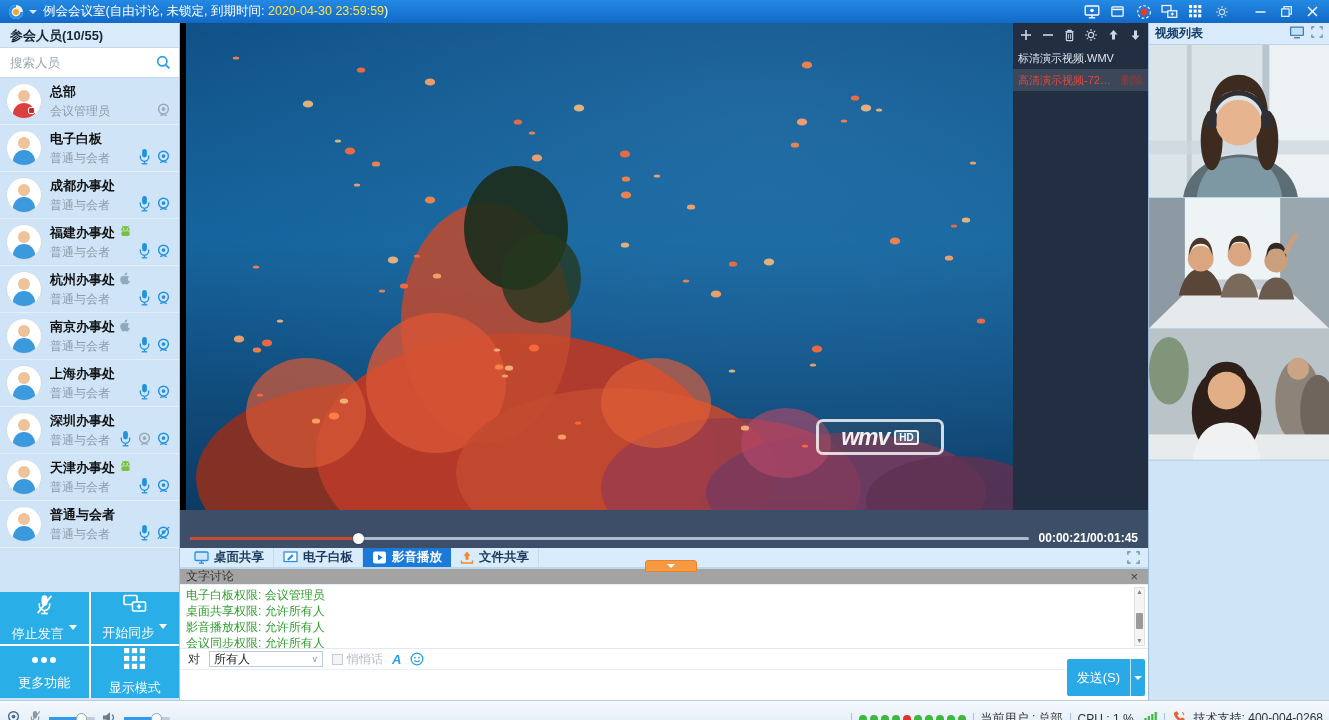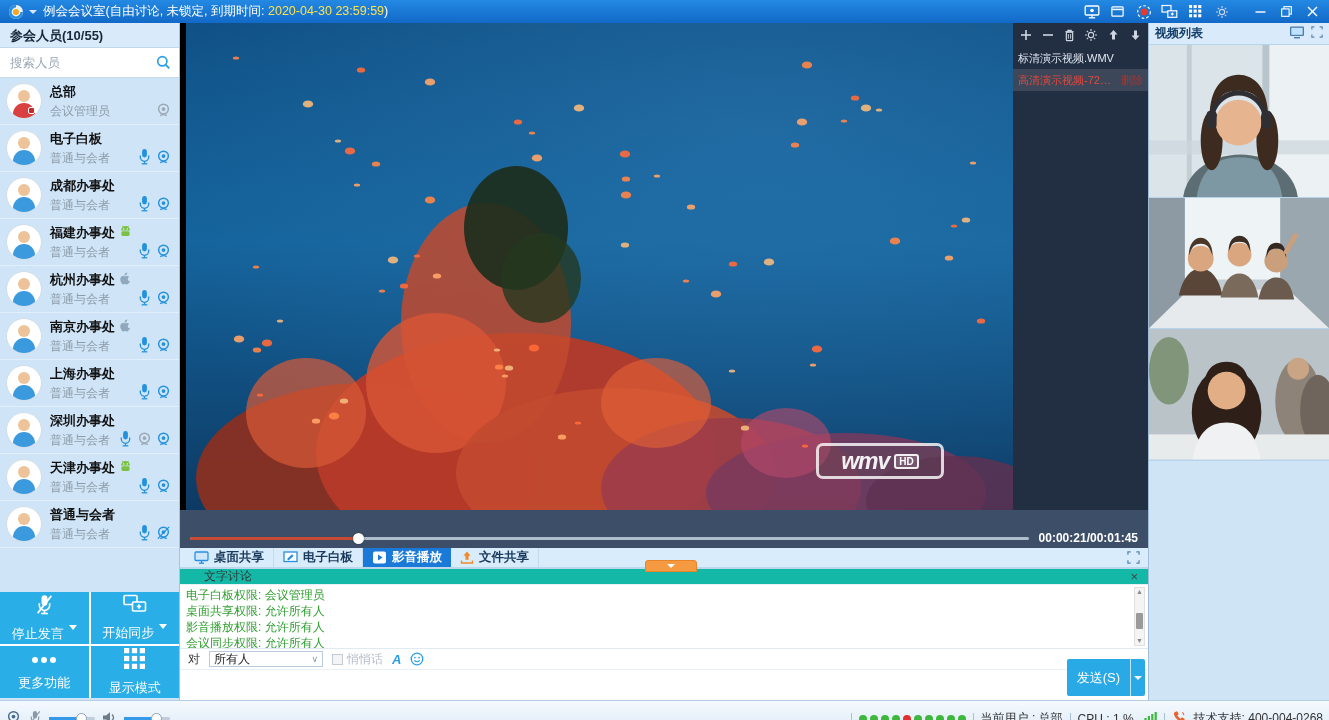--- a/index.html
+++ b/index.html
@@ -53,21 +53,21 @@
     justify-content:center; gap:7px; font-size:13px; cursor:default; }
   .sb-btn .lbl-row { display:flex; align-items:flex-start; gap:5px; }
   .sb-btn .caret { width:0; height:0; border-left:4px solid transparent; border-right:4px solid transparent;
     border-top:5px solid #fff; }
 
   
   .main { position:absolute; left:180px; top:23px; width:968px; height:677px; background:#eaf3fb; }
   .video-wrap { position:absolute; left:0; top:0; width:968px; height:487px; background:#000; }
   .video { position:absolute; left:6px; top:0; width:827px; height:487px; }
   .video svg { display:block; width:100%; height:100%; }
-  .watermark { position:absolute; left:630px; top:420px; width:128px; height:36px;
+  .watermark { position:absolute; left:630px; top:396px; width:128px; height:36px;
     border:3px solid rgba(255,255,255,.8); border-radius:7px; background:rgba(80,80,80,.22);
     display:flex; align-items:center; justify-content:center; gap:5px; }
   .watermark .wm-main { color:rgba(255,255,255,.92); font-size:23px; font-weight:bold; font-style:italic;
     letter-spacing:-1px; line-height:1; }
   .watermark .wm-badge { color:#fff; border:2px solid rgba(255,255,255,.9); border-radius:3px;
     font-size:10px; font-weight:bold; padding:0 3px; background:rgba(255,255,255,.15); }
 
   .playlist { position:absolute; left:833px; top:0; width:135px; height:487px;
     background:rgba(36,49,71,.95); color:#dfe6ef; }
   .pl-toolbar { height:24px; display:flex; align-items:center; justify-content:flex-end;
@@ -109,21 +109,21 @@
   .collapse-handle { position:absolute; left:465px; top:537px; width:52px; height:12px;
     background:#f59a40; border:1px solid #e8832a; border-radius:3px 3px 0 0;
     display:flex; align-items:center; justify-content:center; z-index:5; }
   .collapse-handle .c-caret { width:0; height:0; border-left:4px solid transparent;
     border-right:4px solid transparent; border-top:4px solid #fff; }
 
   
   .chat { position:absolute; left:0; top:545px; width:968px; height:132px; background:#fff;
     border-top:1px solid #bcd6ec; display:flex; flex-direction:column; }
   .chat-head { height:16px; display:flex; align-items:center; justify-content:space-between;
-    padding:0 10px 0 24px; font-size:12px; color:#333; background:#14b8a6; border-bottom:1px solid #e8f0f7; }
+    padding:0 10px 0 6px; font-size:12px; color:#333; background:#a3a3a3; border-bottom:1px solid #e8f0f7; }
   .chat-close { font-size:13px; color:#444; line-height:1; cursor:default; }
   .chat-msgs { position:relative; height:64px; border-bottom:1px solid #dfeaf3; overflow:hidden; }
   .chat-msg { font-size:12px; color:#2f9e2f; line-height:16px; padding:0 20px 0 6px; }
   .chat-msgs .msg-pad { height:2px; }
   .chat-scroll { position:absolute; right:3px; top:2px; bottom:2px; width:11px;
     background:#f4f4f4; border:1px solid #e0e0e0; display:flex; flex-direction:column; align-items:center; }
   .scr-arrow { font-size:7px; color:#8a8a8a; line-height:8px; }
   .scr-track { flex:1; width:100%; position:relative; }
   .scr-thumb { position:absolute; left:1px; right:1px; top:42%; height:16px; background:#9a9a9a; border-radius:1px; }
   .chat-tools { height:21px; display:flex; align-items:center; gap:9px; padding:0 8px;

